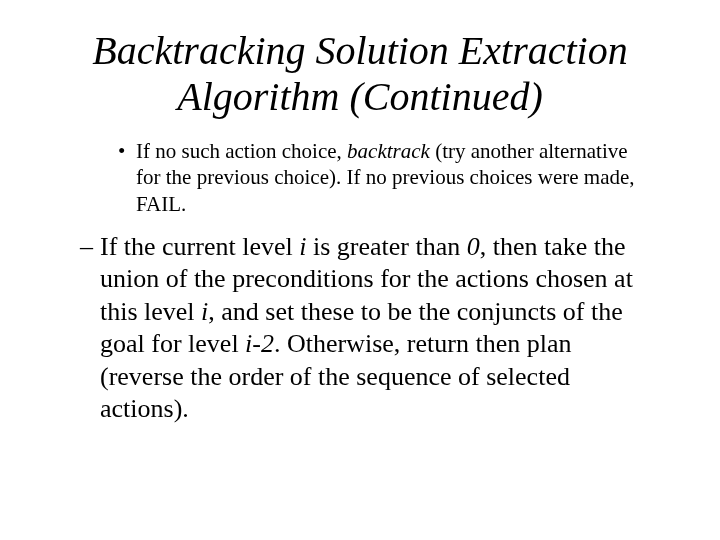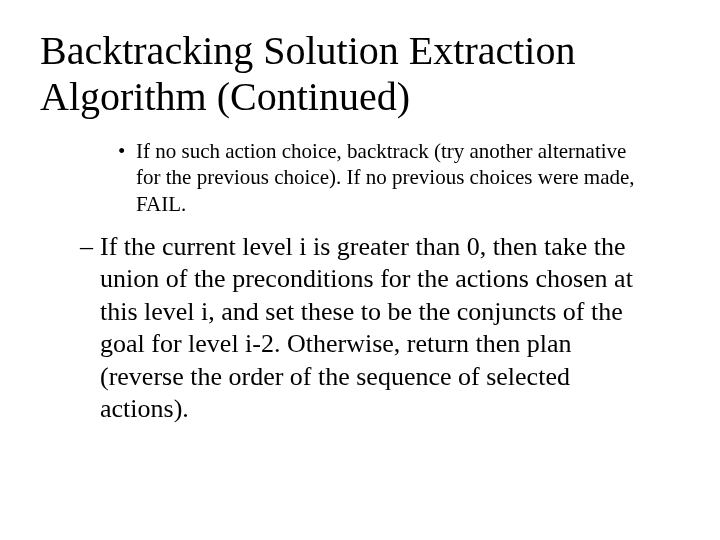--- a/index.html
+++ b/index.html
@@ -13,22 +13,24 @@
   }
   .slide {
     width: 720px;
     height: 540px;
     box-sizing: border-box;
     padding: 24px 40px 20px 40px;
   }
   .title {
     font-size: 40px;
     line-height: 1.15;
+    text-align: center;
     margin: 4px 0 18px 0;
     font-weight: normal;
+    font-style: italic;
   }
   .level1 {
     margin-left: 78px;
     margin-right: 40px;
   }
   .level2 {
     margin-left: 40px;
     margin-right: 20px;
   }
   .bullet-row {
@@ -50,21 +52,21 @@
   }
   .p1 {
     font-size: 21px;
     line-height: 1.25;
     margin-bottom: 14px;
   }
   .p2 {
     font-size: 26px;
     line-height: 1.25;
   }
-  .it { }
+  .it { font-style: italic; }
 </style>
 </head>
 <body>
 
 <div class="slide">
 
   <h1 class="title">Backtracking Solution Extraction Algorithm (Continued)</h1>
 
   <div class="level1 p1 bullet-row">
     <div class="bullet-mark">•</div>

